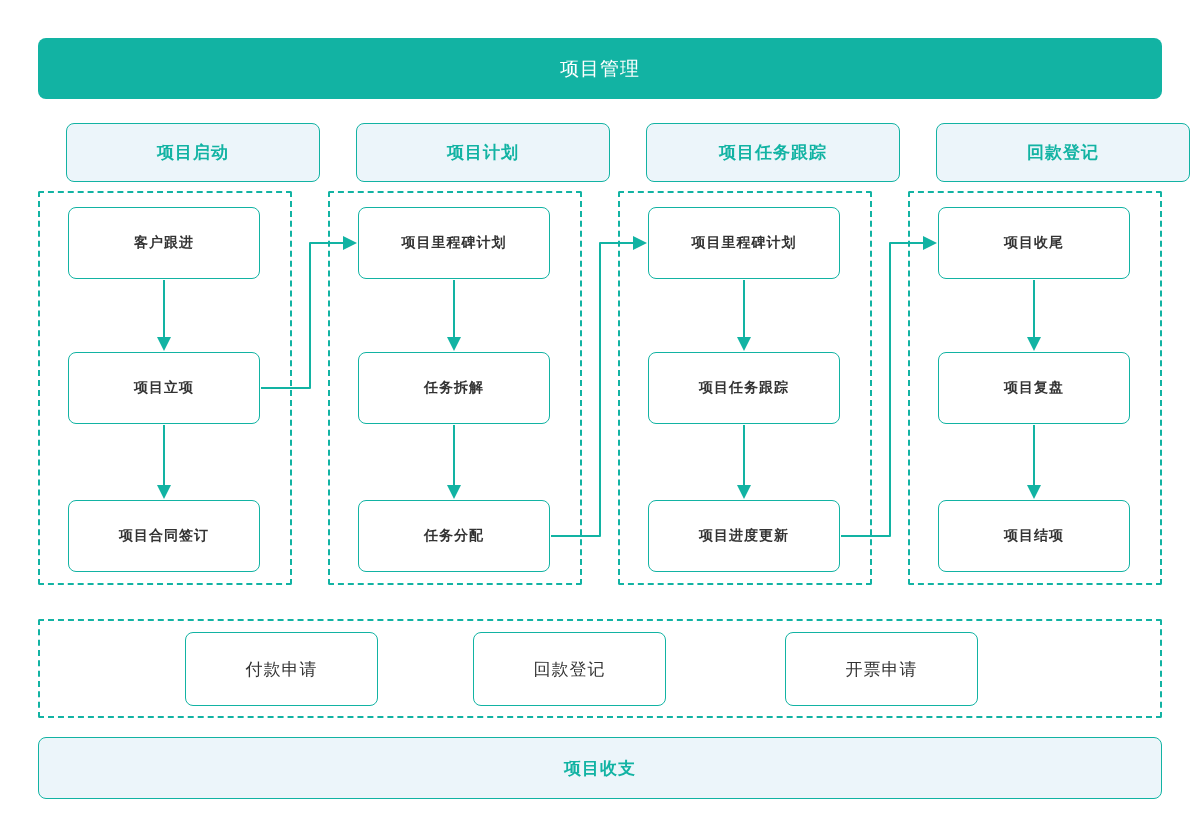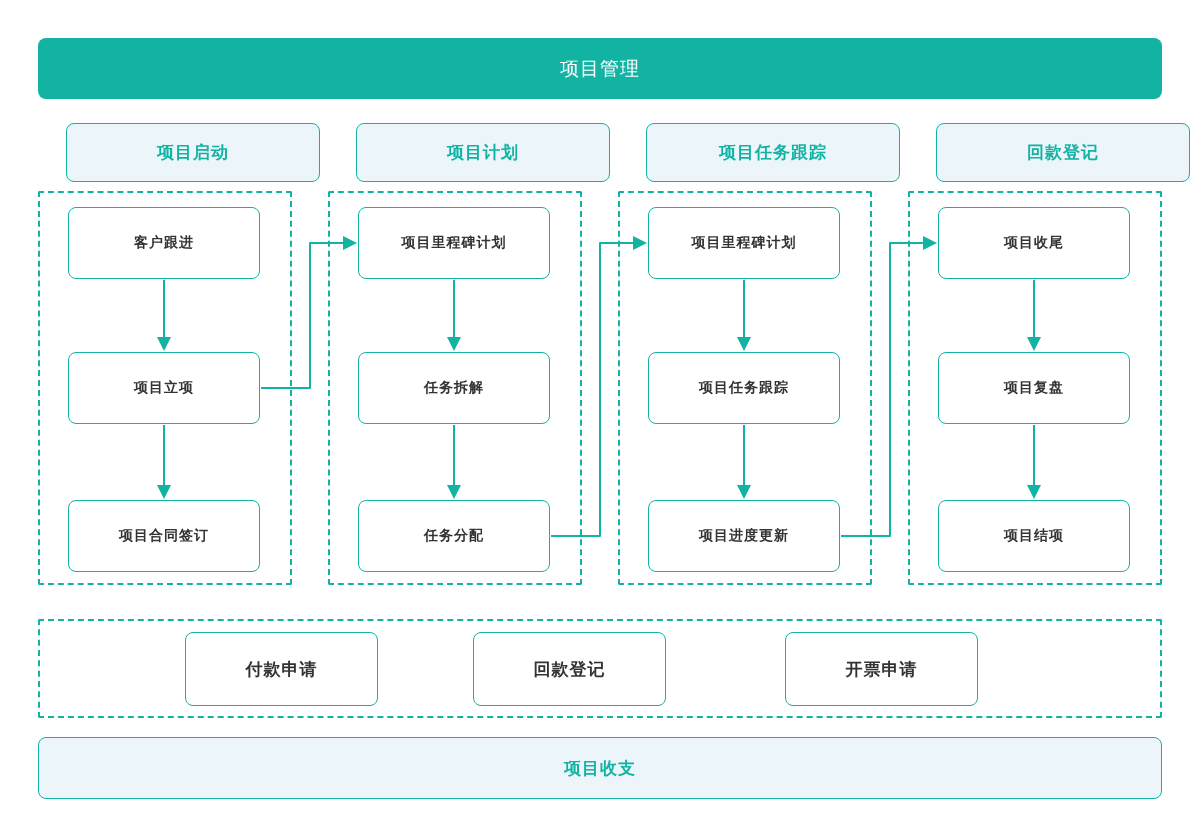--- a/index.html
+++ b/index.html
@@ -46,21 +46,21 @@
   .arrowhead-shape{fill:var(--teal);}
 
   .finance-group{
     position:absolute;left:38px;top:619px;width:1124px;height:99px;
     border:2px dashed var(--teal);border-radius:2px;
   }
   .fin-box{
     position:absolute;top:632px;width:193px;height:74px;
     background:#ffffff;border:1.5px solid var(--teal);border-radius:8px;
     display:flex;align-items:center;justify-content:center;
-    color:var(--text-dark);font-size:17px;font-weight:bold;letter-spacing:1px;
+    color:var(--text-dark);font-size:17px;font-weight:normal;letter-spacing:1px;
     z-index:2;
   }
   .f1{left:185px}.f2{left:473px}.f3{left:785px}
 
   .banner-bottom{
     position:absolute;left:38px;top:737px;width:1124px;height:62px;
     background:var(--light-bg);border:1.5px solid var(--teal);border-radius:8px;
     display:flex;align-items:center;justify-content:center;
     color:var(--teal);font-size:17px;font-weight:bold;letter-spacing:1px;
   }

